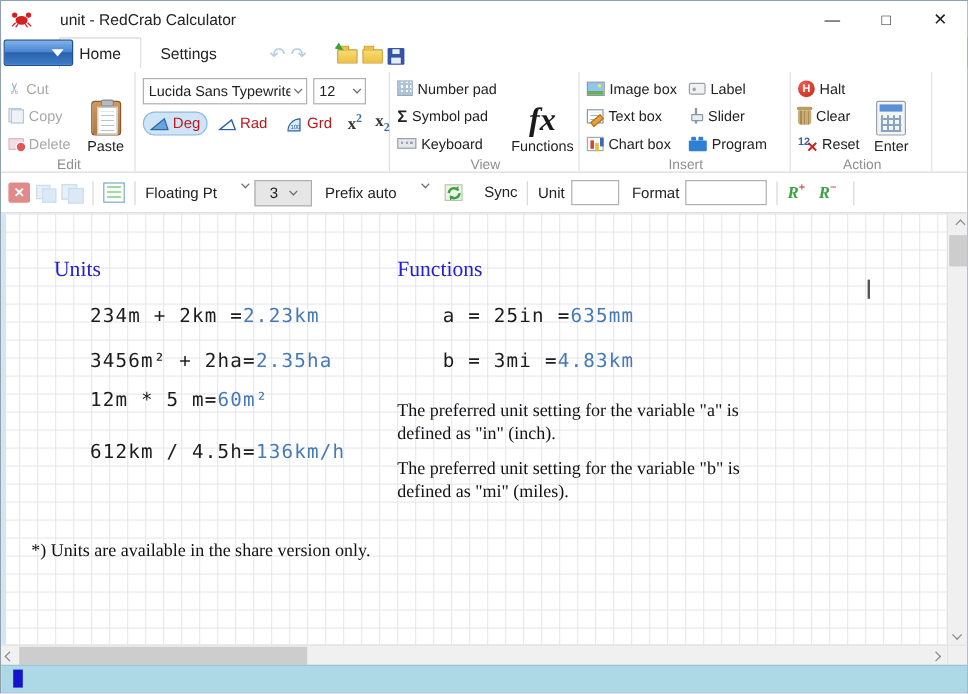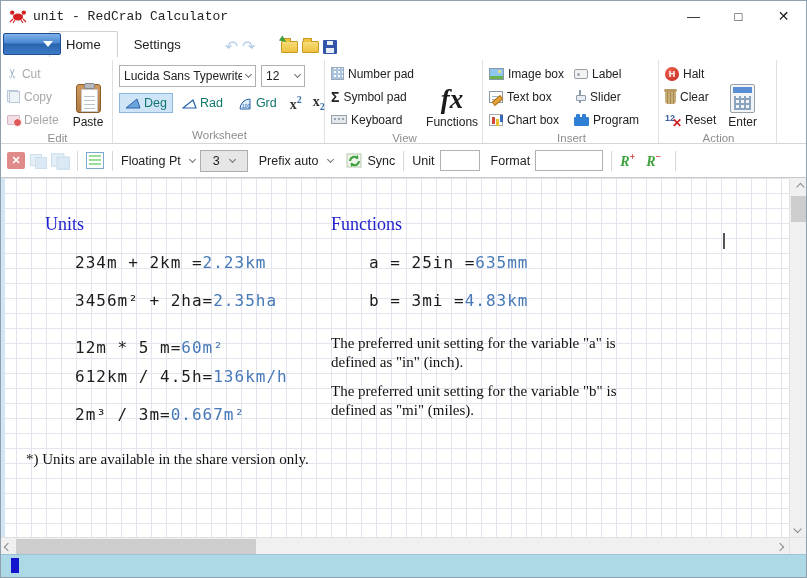--- a/index.html
+++ b/index.html
@@ -2,21 +2,21 @@
 <html><head>
 <meta charset="utf-8">
 <style>
   * { margin:0; padding:0; box-sizing:border-box; }
   html,body { width:807px; height:578px; overflow:hidden; }
   body { font-family:"Liberation Sans", sans-serif; background:#fff; }
   .window { width:807px; height:578px; border:1px solid #8fa0ae; position:relative; background:#fff; display:flex; flex-direction:column; }
 
   
   .titlebar { height:30px; display:flex; align-items:center; padding-left:8px; background:#fff; flex:0 0 auto; }
-  .title-text { font-size:13px; color:#222; margin-left:6px;font-family:Liberation Mono, monospace; }
+  .title-text { font-size:13px; color:#222; margin-left:23px; }
   .win-controls { margin-left:auto; display:flex; height:100%; }
   .win-btn { width:45px; display:flex; align-items:center; justify-content:center; font-size:13px; color:#222; cursor:default; }
   .win-btn.close { font-size:14px; }
 
   
   .tabrow { height:26px; display:flex; align-items:flex-end; flex:0 0 auto; position:relative; }
   .appmenu { position:absolute; left:2px; top:2px; width:58px; height:22px; border-radius:2px; border:1px solid #1d4f94;
     background:linear-gradient(180deg,#7fb2e8 0%,#4a86d2 45%,#2a62ad 50%,#3d7bc8 100%); display:flex; align-items:center; justify-content:flex-end; padding-right:7px; }
   .appmenu .tri { width:0; height:0; border-left:5px solid transparent; border-right:5px solid transparent; border-top:6px solid #fff; }
   .tab { height:26px; padding:0 16px; display:flex; align-items:center; font-size:13px; color:#222; margin-left:0; }
@@ -56,21 +56,21 @@
 
   
   .ws-col { display:flex; flex-direction:column; }
   .selrow { display:flex; gap:5px; margin-top:3px; }
   .select { border:1px solid #b0b0b0; height:22px; display:flex; align-items:center; font-size:12px; color:#222; padding:0 4px; background:#fff; }
   .select .val { overflow:hidden; white-space:nowrap; flex:1; }
   .chev { width:5px; height:5px; border-left:1px solid #707070; border-bottom:1px solid #707070; transform:rotate(-45deg); margin-left:4px; margin-top:-3px; flex:0 0 auto; }
   .font-select { width:137px; }
   .size-select { width:44px; }
   .btnrow { display:flex; align-items:center; gap:3px; margin-top:6px; }
-  .angbtn { display:flex; align-items:center; gap:3px; font-size:12.5px; color:#0f766e; padding:2px 5px; border:1px solid transparent; border-radius:0; }
+  .angbtn { display:flex; align-items:center; gap:3px; font-size:12.5px; color:#b91c1c; padding:2px 5px; border:1px solid transparent; border-radius:10px; }
   .angbtn.selected { background:#cfe4f7; border-color:#88b8e0; }
   .xbtn { font-family:"Liberation Serif", serif; font-weight:bold; font-size:14px; color:#333; padding:0 4px; }
   .xbtn sup,.xbtn sub { color:#3a6ea5; font-size:10px; }
 
   
   .icol { display:flex; flex-direction:column; justify-content:flex-start; }
   .ico-img { width:15px; height:12px; border:1px solid #8898a8; background:linear-gradient(180deg,#8ec6f0 0 7px,#6ab24e 7px 100%); position:relative; }
   .ico-img::after { content:""; position:absolute; top:1px; right:2px; width:3px; height:3px; border-radius:50%; background:#f7e26a; }
   .ico-text { width:14px; height:12px; border:1px solid #8898a8; background:#fff; position:relative;
     background-image:repeating-linear-gradient(180deg,transparent 0 2px,#9ab4d0 2px 3px); background-size:9px 8px; background-position:2px 2px; background-repeat:no-repeat; }
@@ -102,21 +102,21 @@
   .ang-svg { display:block; }
 
   
   .formatbar { height:34px; border-bottom:1px solid #c8c8c8; display:flex; align-items:center; padding:0 6px; gap:5px; flex:0 0 auto; font-size:12.5px; color:#222; background:#fff; }
   .fsep { width:1px; height:20px; background:#d8d8d8; margin:0 3px; flex:0 0 auto; }
   .ico-delx { width:18px; height:17px; background:#e08a8a; border-radius:2px; color:#fff; font-weight:bold; font-size:11px; display:flex; align-items:center; justify-content:center; }
   .ico-sqs { width:17px; height:16px; position:relative; opacity:.55; }
   .ico-sqs::before,.ico-sqs::after { content:""; position:absolute; width:10px; height:10px; background:#cfe2f2; border:1px solid #a8c4dc; }
   .ico-sqs::before { left:0; top:1px; } .ico-sqs::after { right:0; bottom:0; background:#bcd8ee; }
   .ico-list { width:18px; height:17px; border:1px solid #7aaad0; background:#fff; background-image:repeating-linear-gradient(180deg,#9ade9a 2px 4px,transparent 4px 6px); background-clip:content-box; padding:1px 2px; }
-  .ddl { display:flex; align-items:center; gap:5px; }
+  .ddl { display:flex; gap:17px; }
   .dd3 { width:48px; height:22px; background:#e6e6e6; border:1px solid #adadad; display:flex; align-items:center; justify-content:center; gap:6px; font-size:12.5px; }
   .ico-sync { width:17px; height:16px; position:relative; }
   .txt-input { border:1px solid #b0b0b0; height:21px; background:#fff; font-size:12px; padding:0 3px; font-family:"Liberation Sans",sans-serif; }
   .unit-input { width:40px; } .format-input { width:68px; }
   .rbtn { font-family:"Liberation Serif", serif; font-weight:bold; font-style:italic; font-size:14px; color:#3da13d; position:relative; padding-right:6px; }
   .rbtn sup { color:#cc3030; font-size:10px; font-style:normal; }
 
   
   .workarea { flex:0 0 auto; height:359px; display:flex; }
   .sheet { width:790px; height:359px; position:relative; background:#fff; overflow:hidden;
@@ -242,21 +242,20 @@
             <svg class="ang-svg" width="15" height="13" viewBox="0 0 15 13">
               <path d="M2 12 A10 10 0 0 1 12 2 L12 12 Z" fill="#ddebf7" stroke="#2a62ad" stroke-width="1"></path>
               <text x="4" y="10.5" font-size="5" fill="#2a62ad" font-family="Liberation Sans, sans-serif">100</text>
             </svg>
             <span>Grd</span>
           </div>
           <div class="xbtn"><span>x</span><sup>2</sup></div>
           <div class="xbtn"><span>x</span><sub>2</sub></div>
         </div>
       </div>
-      <div class="glabel">Worksheet</div>
     </div>
 
     <div class="rgroup" style="width:158px">
       <div class="content" style="gap:6px">
         <div class="icol">
           <div class="ritem">
             <span class="ico ico-numpad"></span>
             <span>Number pad</span>
           </div>
           <div class="ritem">
@@ -381,23 +380,22 @@
 
   <div class="workarea">
     <div class="sheet">
       <div class="margin-strip"></div>
 
       <div class="sh" style="left:44px; top:36px; color:#2222cc">Units</div>
       <div class="sh" style="left:330px; top:36px; color:#2222cc">Functions</div>
 
       <div class="eq" style="left:38px; top:75px"><span class="expr">234m + 2km =</span><span class="res" style="color:#4679b8">2.23km</span></div>
       <div class="eq" style="left:38px; top:113px"><span class="expr">3456m² + 2ha=</span><span class="res" style="color:#4679b8">2.35ha</span></div>
-      <div class="eq" style="left:38px; top:160px"><span class="expr">12m * 5 m=</span><span class="res" style="color:#4679b8">60m²</span></div>
+      <div class="eq" style="left:38px; top:145px"><span class="expr">12m * 5 m=</span><span class="res" style="color:#4679b8">60m²</span></div>
       <div class="eq" style="left:38px; top:189px"><span class="expr">612km / 4.5h=</span><span class="res" style="color:#4679b8">136km/h</span></div>
-      <div class="eq" style="left:38px; top:227px"><span class="expr">2m³ / 3m=</span><span class="res" style="color:#4679b8">0.667m²</span></div>
 
       <div class="eq" style="left:332px; top:75px"><span class="expr">a = 25in =</span><span class="res" style="color:#4679b8">635mm</span></div>
       <div class="eq" style="left:332px; top:113px"><span class="expr">b = 3mi =</span><span class="res" style="color:#4679b8">4.83km</span></div>
 
       <div class="note" style="left:330px; top:156px">The preferred unit setting for the variable "a" is defined as "in" (inch).</div>
       <div class="note" style="left:330px; top:204px">The preferred unit setting for the variable "b" is defined as "mi" (miles).</div>
 
       <div class="footnote" style="left:25px; top:273px">*) Units are available in the share version only.</div>
 
       <div class="caret" style="left:722px; top:55px"></div>

